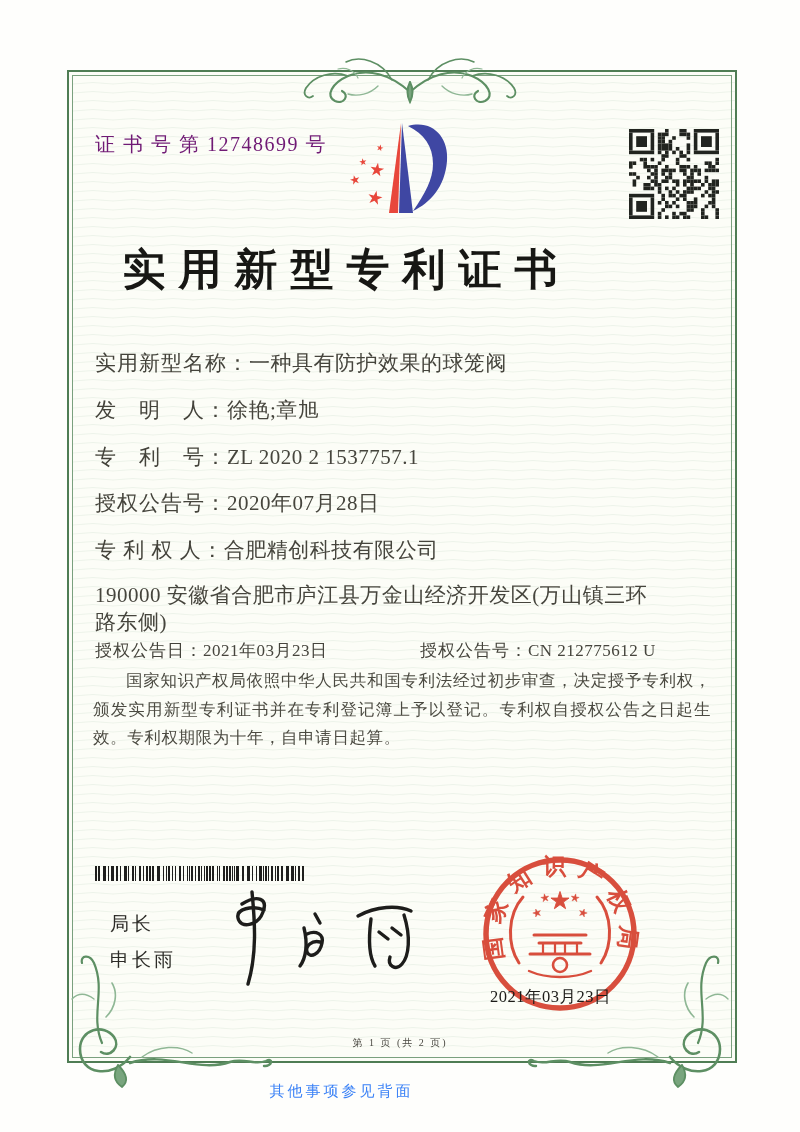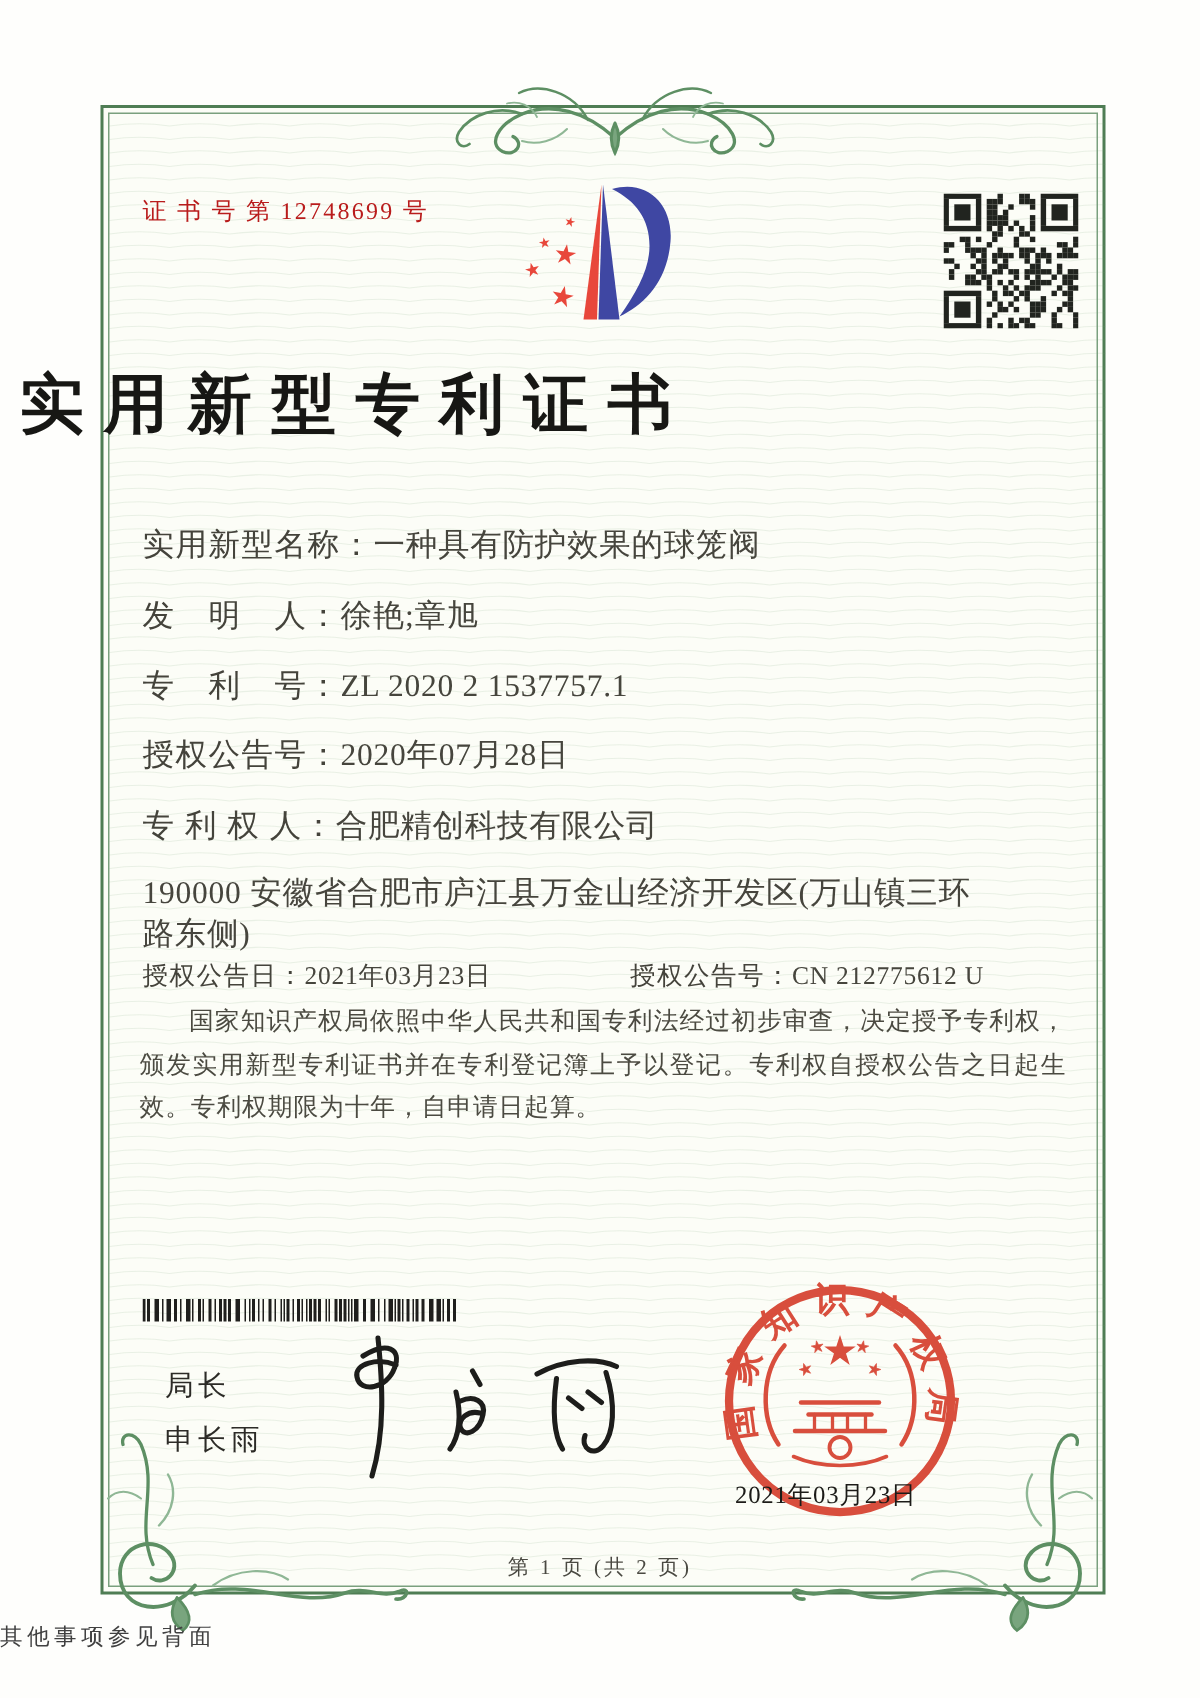--- a/index.html
+++ b/index.html
@@ -10,36 +10,36 @@
   html,body{background:#ffffff;}
   .page{
     position:relative;width:800px;height:1132px;background:#fefefc;overflow:hidden;
     font-family:"Liberation Serif","DejaVu Serif",serif;color:var(--ink);
   }
   .frame{position:absolute;left:67px;top:70px;width:670px;height:993px;
     border:2px solid var(--border-green);background:#fcfdf7;}
   .frame-inner{position:absolute;inset:3px;border:1px solid var(--border-green-light);}
   .guilloche{position:absolute;left:67px;top:70px;width:670px;height:993px;pointer-events:none;}
   .abs{position:absolute;}
-  .cert-no{left:95px;top:131px;font-size:16px;letter-spacing:1.5px;color:#b91c1c;}
-  .big-title{left:0;top:241px;width:680px;text-align:left;font-size:43px;
+  .cert-no{left:95px;top:131px;font-size:20px;letter-spacing:1.5px;color:#701a75;}
+  .big-title{left:0;top:241px;width:680px;text-align:center;font-size:43px;
     font-weight:600;letter-spacing:13px;color:#171714;text-indent:13px;}
   .field-row{left:95px;width:568px;display:flex;font-size:21px;line-height:27px;}
   .field-label{flex:0 0 124px;letter-spacing:1px;color:#44433b;white-space:pre;}
   .field-value{flex:1;letter-spacing:0.5px;color:#46453d;}
   .grant-pair{display:flex;font-size:17px;line-height:27px;}
   .para{left:93px;width:618px;font-size:16.5px;line-height:28.5px;color:#4b4a41;
     text-indent:2em;letter-spacing:0.6px;text-align:justify;}
   .signer{left:110px;font-size:19px;letter-spacing:3px;color:#2c2b27;
     font-family:"Liberation Sans","DejaVu Sans",sans-serif;}
   .seal-date{left:490px;top:986px;font-size:16.5px;letter-spacing:0.5px;color:#1c1b18;}
-  .page-info{left:0;top:1036px;width:800px;text-align:center;font-size:14px;
+  .page-info{left:0;top:1036px;width:800px;text-align:center;font-size:10px;
     letter-spacing:2px;color:#4a4942;}
-  .back-note{left:0;top:1082px;width:683px;text-align:left;font-size:15px;
-    letter-spacing:3px;color:#404040;}
+  .back-note{left:0;top:1082px;width:683px;text-align:center;font-size:15px;
+    letter-spacing:3px;color:#3b82f6;}
   svg{display:block;}
 </style>
 </head>
 <body>
 
 <div class="page">
 
   <svg width="0" height="0" style="position:absolute" aria-hidden="true">
     <defs>
       <path id="star5" d="M0,-10 L2.25,-3.09 L9.51,-3.09 L3.63,1.18 L5.88,8.09 L0,3.82 L-5.88,8.09 L-3.63,1.18 L-9.51,-3.09 L-2.25,-3.09 Z"></path>

